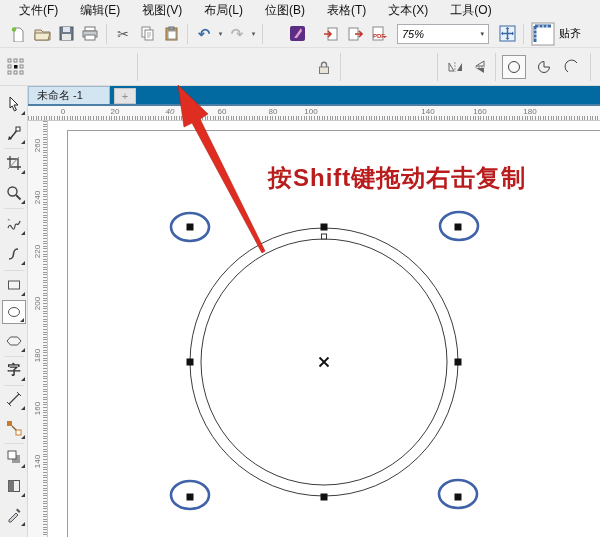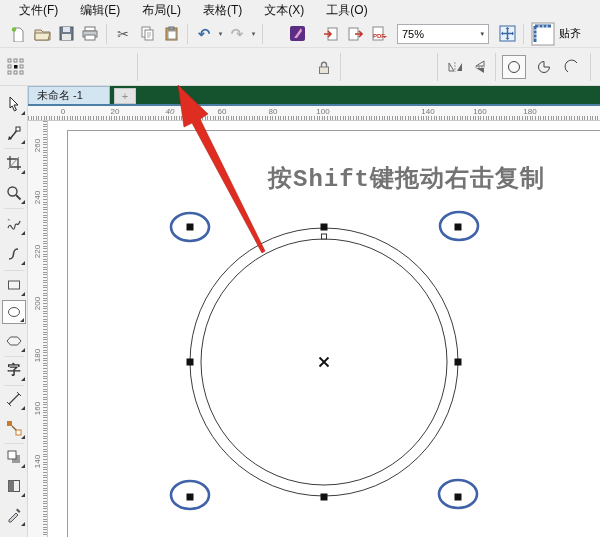--- a/index.html
+++ b/index.html
@@ -11,33 +11,33 @@
   #menubar { left:0; top:0; width:600px; height:20px; background:#f0f0f0; display:flex; align-items:center; padding-left:8px; gap:0; white-space:nowrap; overflow:hidden; }
   .menu-item { font-size:12px; color:#111; padding:2px 11px; cursor:default; }
 
   
   #toolbar { left:0; top:20px; width:600px; height:28px; background:#f0f0f0; border-bottom:1px solid #e0e0e0; display:flex; align-items:center; padding-left:6px; }
   .tbtn { width:24px; height:24px; display:flex; align-items:center; justify-content:center; flex:0 0 auto; }
   .tsep { width:1px; height:20px; background:#d4d4d4; margin:0 4px; flex:0 0 auto; }
   .caret { font-size:7px; color:#555; width:9px; text-align:center; flex:0 0 auto; }
   .glyph { font-family:"DejaVu Sans",sans-serif; }
   #zoom-combo { width:92px; height:20px; background:#fff; border:1px solid #abadb3; display:flex; align-items:center; font-size:11px; padding:0 4px; margin:0 6px; }
-  #zoom-combo .zval { flex:1; }
+  #zoom-combo .zval { flex:1;font-style:italic; }
   #zoom-combo .zarr { font-size:7px; color:#444; }
 
   
   #propbar { left:0; top:48px; width:600px; height:38px; background:#f0f0f0; border-bottom:1px solid #dadada; }
   .pfield { position:absolute; height:15px; background:#fff; border:1px solid #b6b8bc; font-size:10px; padding:0 3px; font-family:"Liberation Sans",sans-serif; color:#222; }
   .plabel { position:absolute; font-size:10px; color:#333; }
   .psep { position:absolute; width:1px; height:28px; top:5px; background:#d4d4d4; }
   .pbtn { position:absolute; width:24px; height:24px; top:7px; display:flex; align-items:center; justify-content:center; }
   .pbtn.sel { border:1px solid #9a9a9a; background:#fafafa; }
 
   
-  #tabrow { left:28px; top:86px; width:572px; height:20px; background:#14532d; }
+  #tabrow { left:28px; top:86px; width:572px; height:20px; background:#0369a1; }
   #doc-tab { position:absolute; left:0; top:0; width:82px; height:18px; background:#d4e5f2; border:1px solid #9fb8cc; border-bottom:none; font-size:11px; color:#222; display:flex; align-items:center; padding-left:8px; }
   #new-tab-btn { position:absolute; left:86px; top:2px; width:22px; height:16px; background:#e4e4e4; border:1px solid #c8c8c8; color:#909090; font-size:11px; display:flex; align-items:center; justify-content:center; }
   #tab-underline { position:absolute; left:0; top:18px; width:572px; height:2px; background:#4b7fa6; }
 
   
   #hruler { left:28px; top:106px; width:572px; height:15px; background:#f7f7f7; border-bottom:1px solid #c9c9c9; }
   #hruler .ticks { position:absolute; left:0; bottom:0; width:100%; height:4px;
     background:repeating-linear-gradient(90deg,#9a9a9a 0 1px,transparent 1px 2.6px); }
   .hnum { position:absolute; top:1px; width:20px; text-align:center; font-size:8px; color:#777; }
   #vruler { left:28px; top:121px; width:20px; height:416px; background:#f7f7f7; border-right:1px solid #c9c9c9; }
@@ -52,33 +52,35 @@
   .tool.sel { border:1px solid #999; background:#fdfdfd; }
   .tool .fly { position:absolute; right:1px; bottom:1px; width:0; height:0; border-left:4px solid transparent; border-bottom:4px solid #3a3a3a; }
   .toolsep { position:absolute; left:4px; width:20px; height:1px; background:#dcdcdc; }
   .tool-text { font-size:13px; color:#333; font-weight:bold; }
 
   
   #canvas { left:48px; top:121px; width:552px; height:416px; background:#ffffff; }
   #page-edge-v { left:67px; top:130px; width:1px; height:407px; background:#9c9c9c; }
   #page-edge-h { left:67px; top:130px; width:533px; height:1px; background:#9c9c9c; }
 
-  #annotation-text { left:268px; top:162px; width:330px; height:30px; font-family:Liberation Mono, monospace; font-size:24px; font-weight:bold; color:#737373; letter-spacing:1px; white-space:nowrap; }
+  #annotation-text { left:268px; top:162px; width:330px; height:30px; font-family:Liberation Sans, sans-serif; font-size:24px; font-weight:bold; color:#b91c1c; letter-spacing:1px; white-space:nowrap; }
 
   #overlay { left:0; top:0; width:600px; height:537px; pointer-events:none; z-index:50; }
 
   svg { display:block; }
 </style>
 </head>
 <body>
 
 <div id="menubar" class="abs">
   <span class="menu-item">文件(F)</span>
   <span class="menu-item">编辑(E)</span>
+  <span class="menu-item">视图(V)</span>
   <span class="menu-item">布局(L)</span>
+  <span class="menu-item">位图(B)</span>
   <span class="menu-item">表格(T)</span>
   <span class="menu-item">文本(X)</span>
   <span class="menu-item">工具(O)</span>
 
 </div>
 
 <div id="toolbar" class="abs">
   <div class="tbtn">
     <svg width="16" height="16">
         <path d="M4 2h6l3 3v11H4z" fill="#fff" stroke="#8a8a8a"></path>
@@ -274,21 +276,21 @@
       <path d="M6 7.5h8M10 3.5v8" stroke="#b0b0b0"></path>
     </svg>
 </div>
 <div id="hruler" class="abs">
   <div class="ticks"></div>
   <span class="hnum" style="left:25px;">0</span>
   <span class="hnum" style="left:77px;">20</span>
   <span class="hnum" style="left:132px;font-style:italic;">40</span>
   <span class="hnum" style="left:184px;">60</span>
   <span class="hnum" style="left:235px;">80</span>
-  <span class="hnum" style="left:285px;">100</span>
+  <span class="hnum" style="left:273px;">100</span>
   <span class="hnum" style="left:339px;margin-top:47px;">120</span>
   <span class="hnum" style="left:390px;">140</span>
   <span class="hnum" style="left:442px;">160</span>
   <span class="hnum" style="left:492px;">180</span>
 </div>
 <div id="vruler" class="abs">
   <div class="ticks"></div>
   <span class="vnum" style="top:20px;">260</span>
   <span class="vnum" style="top:72px;">240</span>
   <span class="vnum" style="top:126px;">220</span>

